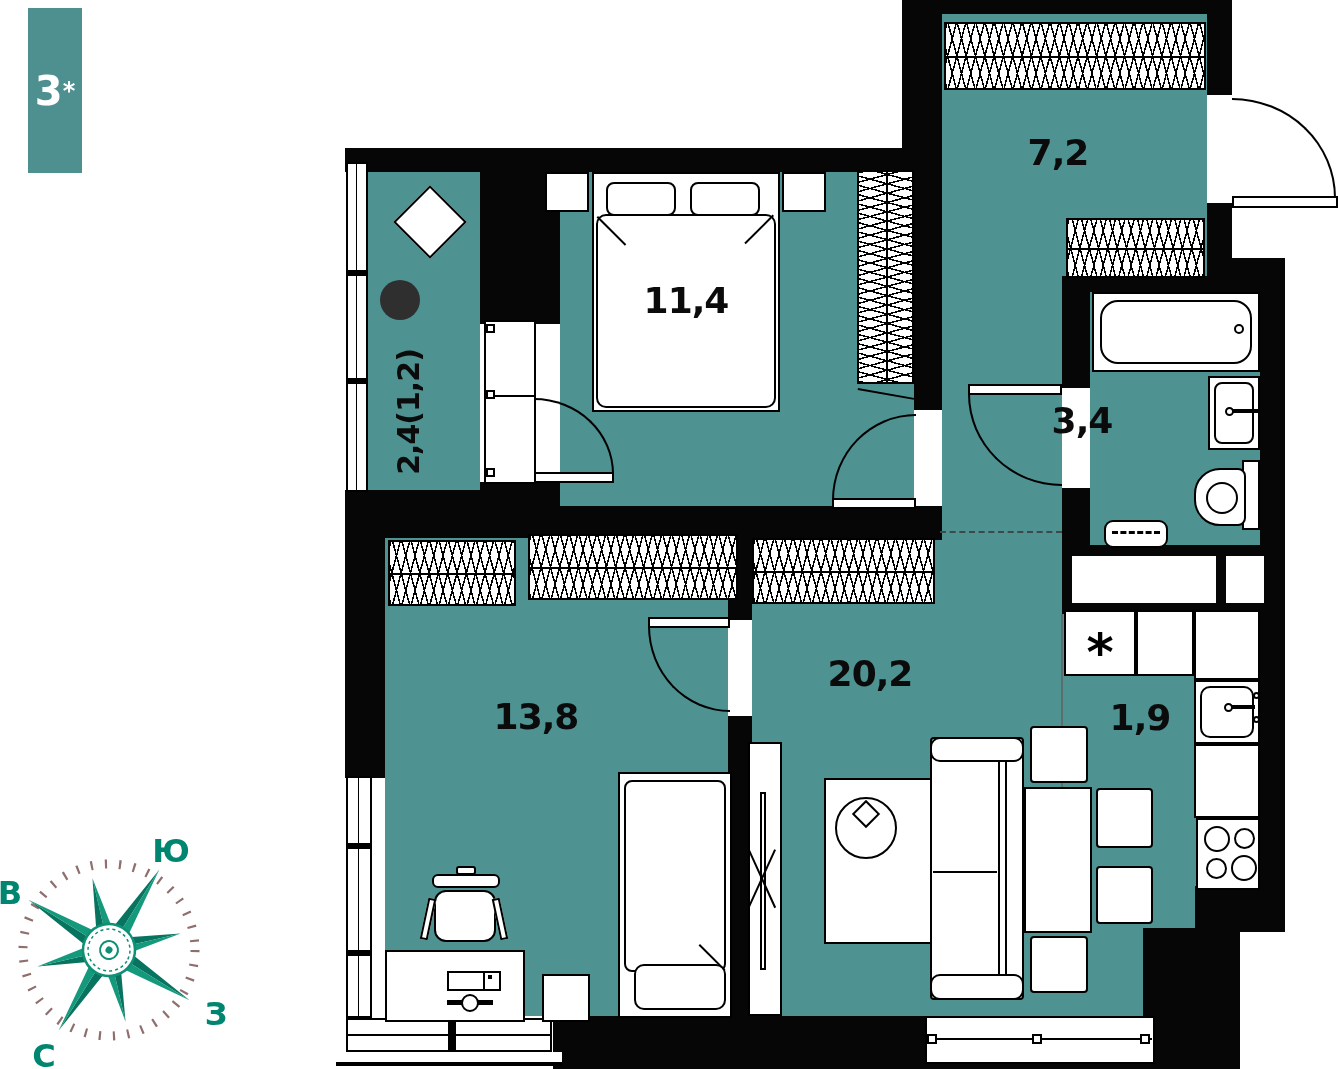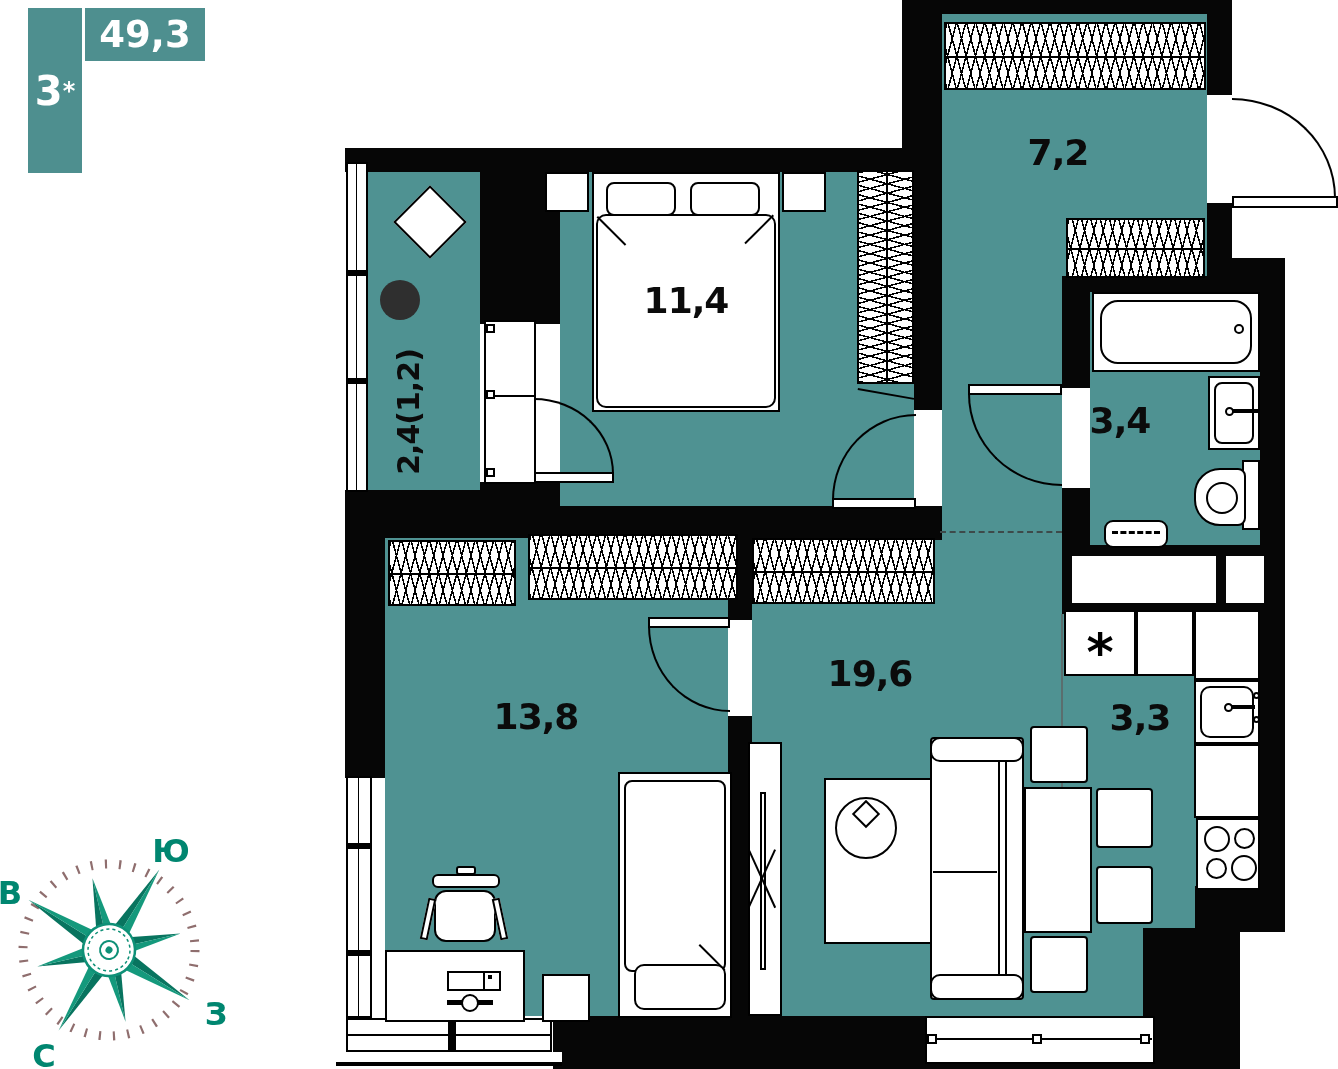--- a/index.html
+++ b/index.html
@@ -42,21 +42,20 @@
 </head>
 <body>
 
 <div id="canvas">
 
   <div id="areatable">
     <div class="cell roomscell">
         <span>3</span>
         <sup>*</sup>
       </div>
-    <div class="cell">49,3</div>
   </div>
 
   <div class="abs teal" style="left:366px;top:170px;width:114px;height:322px"></div>
   <div class="abs teal" style="left:560px;top:172px;width:356px;height:336px"></div>
   <div class="abs teal" style="left:940px;top:14px;width:267px;height:264px"></div>
   <div class="abs teal" style="left:940px;top:278px;width:122px;height:267px"></div>
   <div class="abs teal" style="left:1090px;top:292px;width:170px;height:253px"></div>
   <div class="abs teal" style="left:750px;top:533px;width:312px;height:483px"></div>
   <div class="abs teal" style="left:1062px;top:614px;width:198px;height:272px"></div>
   <div class="abs teal" style="left:1062px;top:886px;width:133px;height:44px"></div>
@@ -220,24 +219,24 @@
   <div class="box box3 circ" style="left:1204px;top:826px;width:26px;height:26px;z-index:11"></div>
   <div class="box box3 circ" style="left:1234px;top:828px;width:21px;height:21px;z-index:11"></div>
   <div class="box box3 circ" style="left:1206px;top:858px;width:21px;height:21px;z-index:11"></div>
   <div class="box box3 circ" style="left:1231px;top:855px;width:26px;height:26px;z-index:11"></div>
 
   <div class="dashedline" style="left:940px;top:531px;width:122px;z-index:9"></div>
   <div class="thin" style="left:1061px;top:614px;width:2px;height:272px;z-index:9"></div>
 
   <div class="rlabel" style="left:686px;top:300px">11,4</div>
   <div class="rlabel" style="left:1058px;top:152px">7,2</div>
-  <div class="rlabel" style="left:1120px;top:420px">3,4</div>
-  <div class="rlabel" style="left:870px;top:673px">19,6</div>
+  <div class="rlabel" style="left:1082px;top:420px">3,4</div>
+  <div class="rlabel" style="left:870px;top:673px">20,2</div>
   <div class="rlabel" style="left:536px;top:716px">13,8</div>
-  <div class="rlabel" style="left:1140px;top:717px">3,3</div>
+  <div class="rlabel" style="left:1140px;top:717px">1,9</div>
   <div class="rlabel rot90" style="left:408px;top:412px;font-size:30px">2,4(1,2)</div>
 
   <svg class="abs" style="left:0;top:828px;z-index:20" width="232" height="241" viewBox="0 0 232 241">
     <circle cx="109" cy="122" r="86" fill="none" stroke="#8f6e6e" stroke-width="9" stroke-dasharray="2.2 12.1"></circle>
     <g transform="rotate(32 109 122)">
       <polygon points="109,27 99,112 109,122" fill="#08745f"></polygon>
         <polygon points="109,27 119,112 109,122" fill="#14997c"></polygon>
       <polygon points="109,217 119,132 109,122" fill="#08745f"></polygon>
         <polygon points="109,217 99,132 109,122" fill="#14997c"></polygon>
       <polygon points="14,122 99,132 109,122" fill="#08745f"></polygon>

